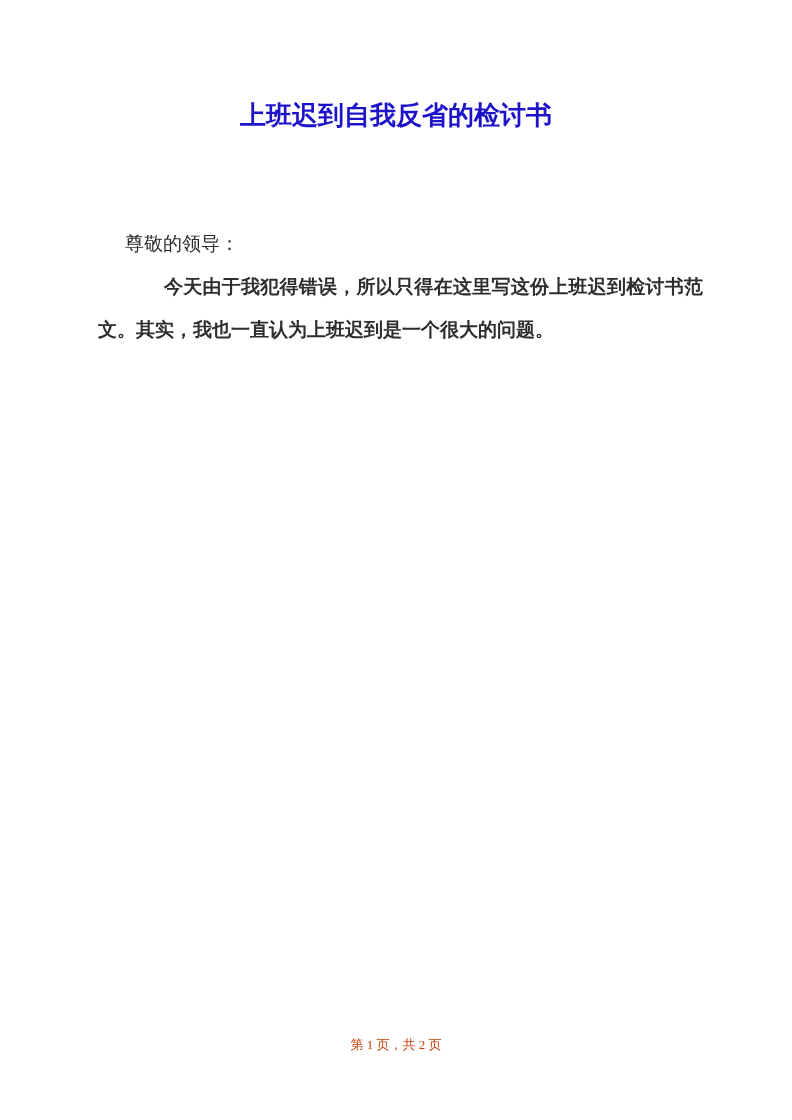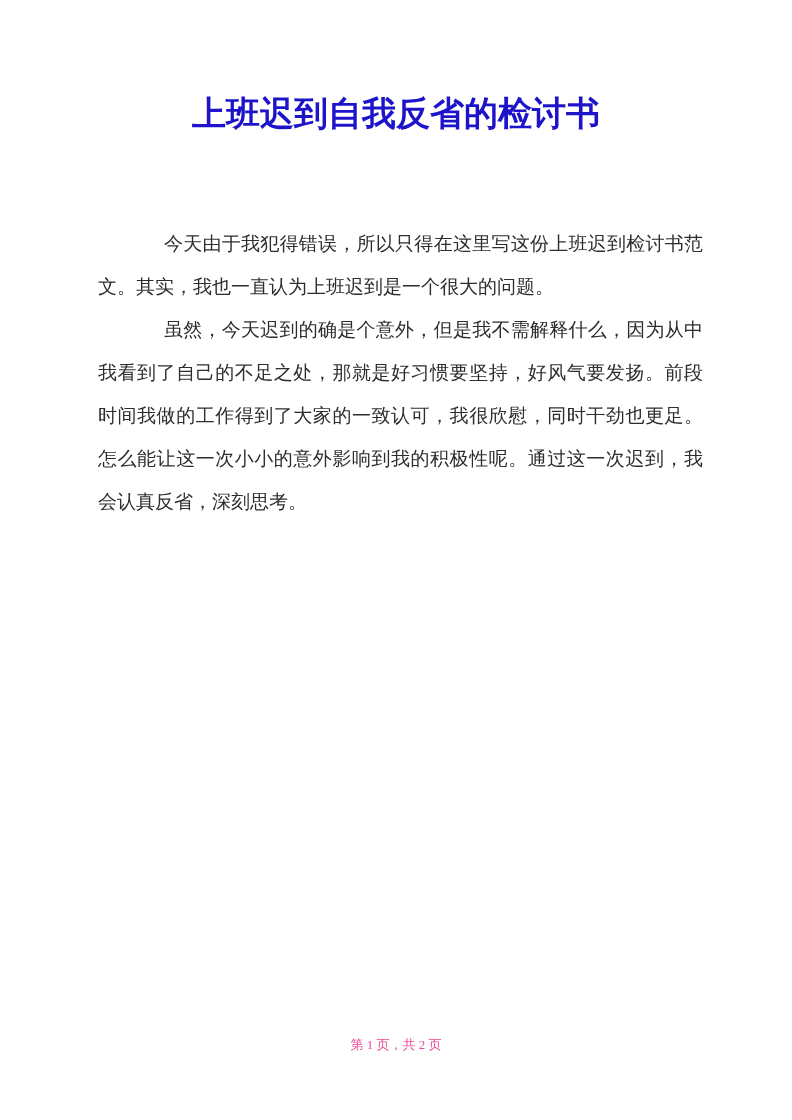--- a/index.html
+++ b/index.html
@@ -11,61 +11,62 @@
     position: relative;
     width: 792px;
     height: 1120px;
     background: #ffffff;
     overflow: hidden;
   }
   .doc-title {
     margin: 0;
     padding-top: 101px;
     text-align: center;
-    font-family: Liberation Mono, monospace;
+    font-family: Liberation Serif, serif;
     font-weight: 700;
-    font-size: 34px;
+    font-size: 26px;
     line-height: 30px;
     letter-spacing: 0px;
   }
   .doc-body {
     margin: 91px 89px 0 98px;
     font-family: "Liberation Serif", "DejaVu Serif", serif;
     font-size: 19px;
     line-height: 43px;
     color: #2d2d2d;
     text-align: justify;
   }
   .salutation {
     margin: 0;
     text-indent: 27px;
   }
   .para {
     margin: 0;
     text-indent: 66px;
+    font-weight: bold;
   }
   .page-footer {
     position: absolute;
     top: 1036px;
     left: 0;
     width: 100%;
     text-align: center;
     font-family: "Liberation Serif", "DejaVu Serif", serif;
     font-size: 13px;
     line-height: 18px;
-    color: #ec4899;
+    color: #c2410c;
   }
 </style>
 </head>
 <body>
 
 <div class="page">
 
   <h1 class="doc-title" style="color: rgb(29, 20, 201);">上班迟到自我反省的检讨书</h1>
 
   <div class="doc-body" style="color: rgb(45, 45, 45);">
+    <p class="salutation">尊敬的领导：</p>
     <p class="para">今天由于我犯得错误，所以只得在这里写这份上班迟到检讨书范文。其实，我也一直认为上班迟到是一个很大的问题。</p>
-    <p class="para">虽然，今天迟到的确是个意外，但是我不需解释什么，因为从中我看到了自己的不足之处，那就是好习惯要坚持，好风气要发扬。前段时间我做的工作得到了大家的一致认可，我很欣慰，同时干劲也更足。怎么能让这一次小小的意外影响到我的积极性呢。通过这一次迟到，我会认真反省，深刻思考。</p>
   </div>
 
   <div class="page-footer">第 1 页，共 2 页</div>
 
 </div>
 
 </body></html>

